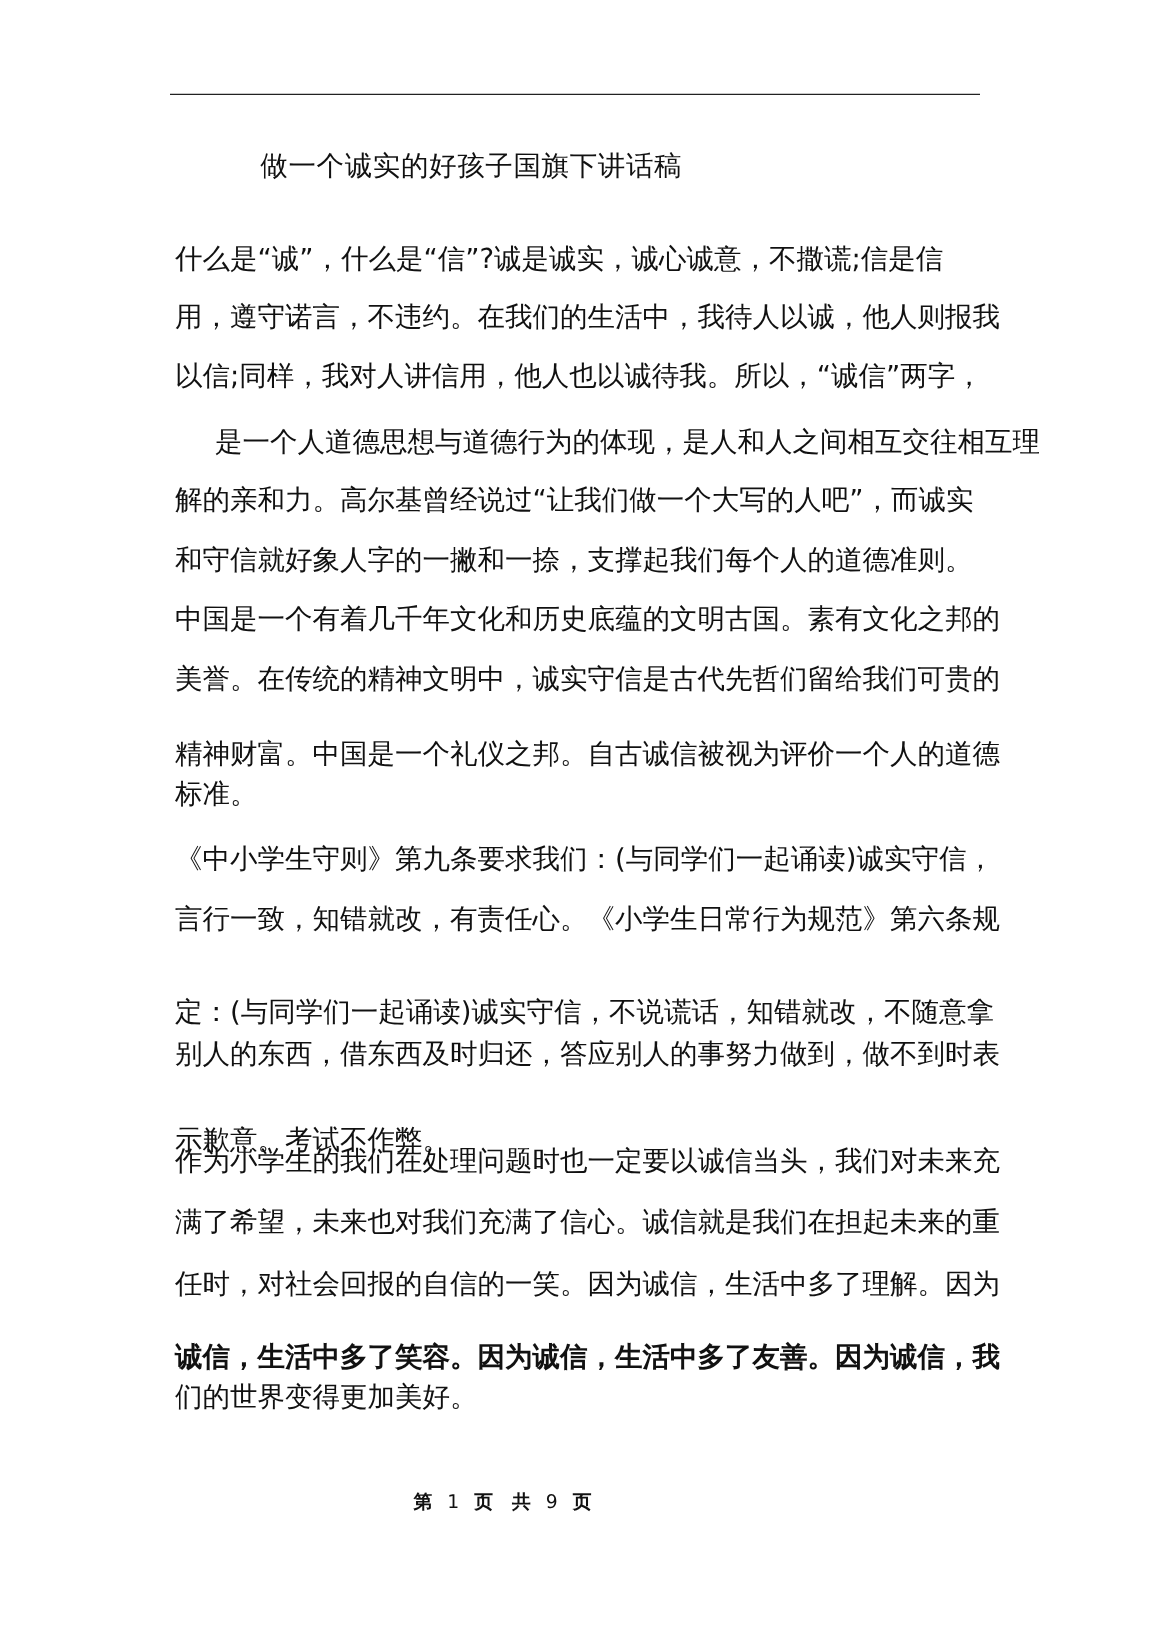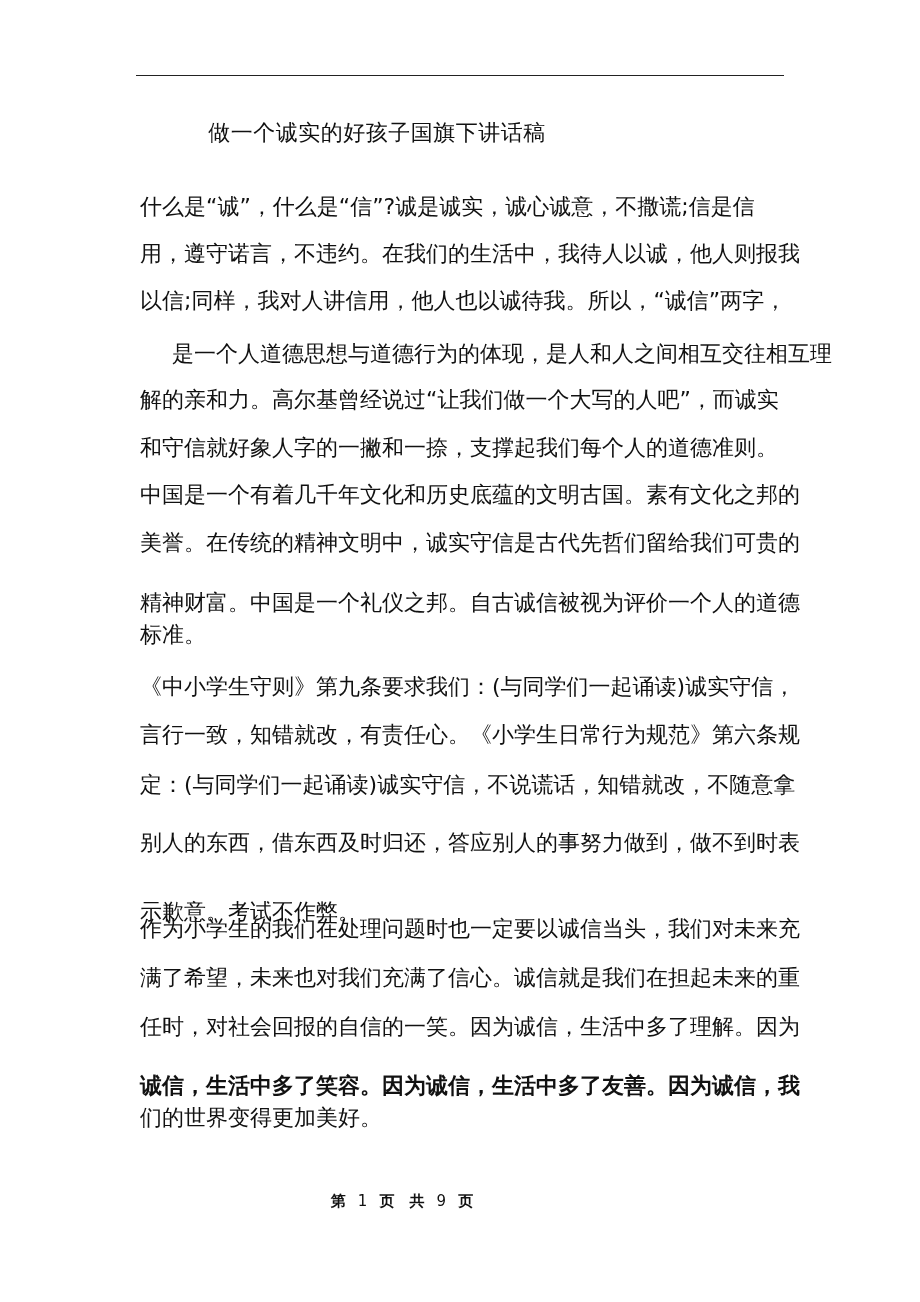--- a/index.html
+++ b/index.html
@@ -25,21 +25,21 @@
     <div class="line" style="top: 286px;">以信;同样，我对人讲信用，他人也以诚待我。所以，“诚信”两字，</div>
     <div class="line" style="top: 339px; margin-left: 32px;">是一个人道德思想与道德行为的体现，是人和人之间相互交往相互理</div>
     <div class="line" style="top: 385px;">解的亲和力。高尔基曾经说过“让我们做一个大写的人吧”，而诚实</div>
     <div class="line" style="top: 433px; text-align: right;">和守信就好象人字的一撇和一捺，支撑起我们每个人的道德准则。</div>
     <div class="line" style="top: 480px;">中国是一个有着几千年文化和历史底蕴的文明古国。素有文化之邦的</div>
     <div class="line" style="top: 528px;">美誉。在传统的精神文明中，诚实守信是古代先哲们留给我们可贵的</div>
     <div class="line" style="top: 588px; font-family: Liberation Serif, serif;">精神财富。中国是一个礼仪之邦。自古诚信被视为评价一个人的道德</div>
     <div class="line" style="top: 620px;">标准。</div>
     <div class="line" style="top: 672px;">《中小学生守则》第九条要求我们：(与同学们一起诵读)诚实守信，</div>
     <div class="line" style="top: 720px;">言行一致，知错就改，有责任心。《小学生日常行为规范》第六条规</div>
-    <div class="line" style="top: 770px;">定：(与同学们一起诵读)诚实守信，不说谎话，知错就改，不随意拿</div>
+    <div class="line" style="top: 795px;">定：(与同学们一起诵读)诚实守信，不说谎话，知错就改，不随意拿</div>
     <div class="line" style="top: 828px;">别人的东西，借东西及时归还，答应别人的事努力做到，做不到时表</div>
     <div class="line" style="top: 861px; margin-top: 36px;">示歉意。考试不作弊。</div>
     <div class="line" style="top: 914px;">作为小学生的我们在处理问题时也一定要以诚信当头，我们对未来充</div>
     <div class="line" style="top: 963px;">满了希望，未来也对我们充满了信心。诚信就是我们在担起未来的重</div>
     <div class="line" style="top: 1012px;">任时，对社会回报的自信的一笑。因为诚信，生活中多了理解。因为</div>
     <div class="line" style="top: 1071px; font-weight: bold;">诚信，生活中多了笑容。因为诚信，生活中多了友善。因为诚信，我</div>
     <div class="line" style="top: 1103px;">们的世界变得更加美好。</div>
   </div>
 
 <div class="footer">

